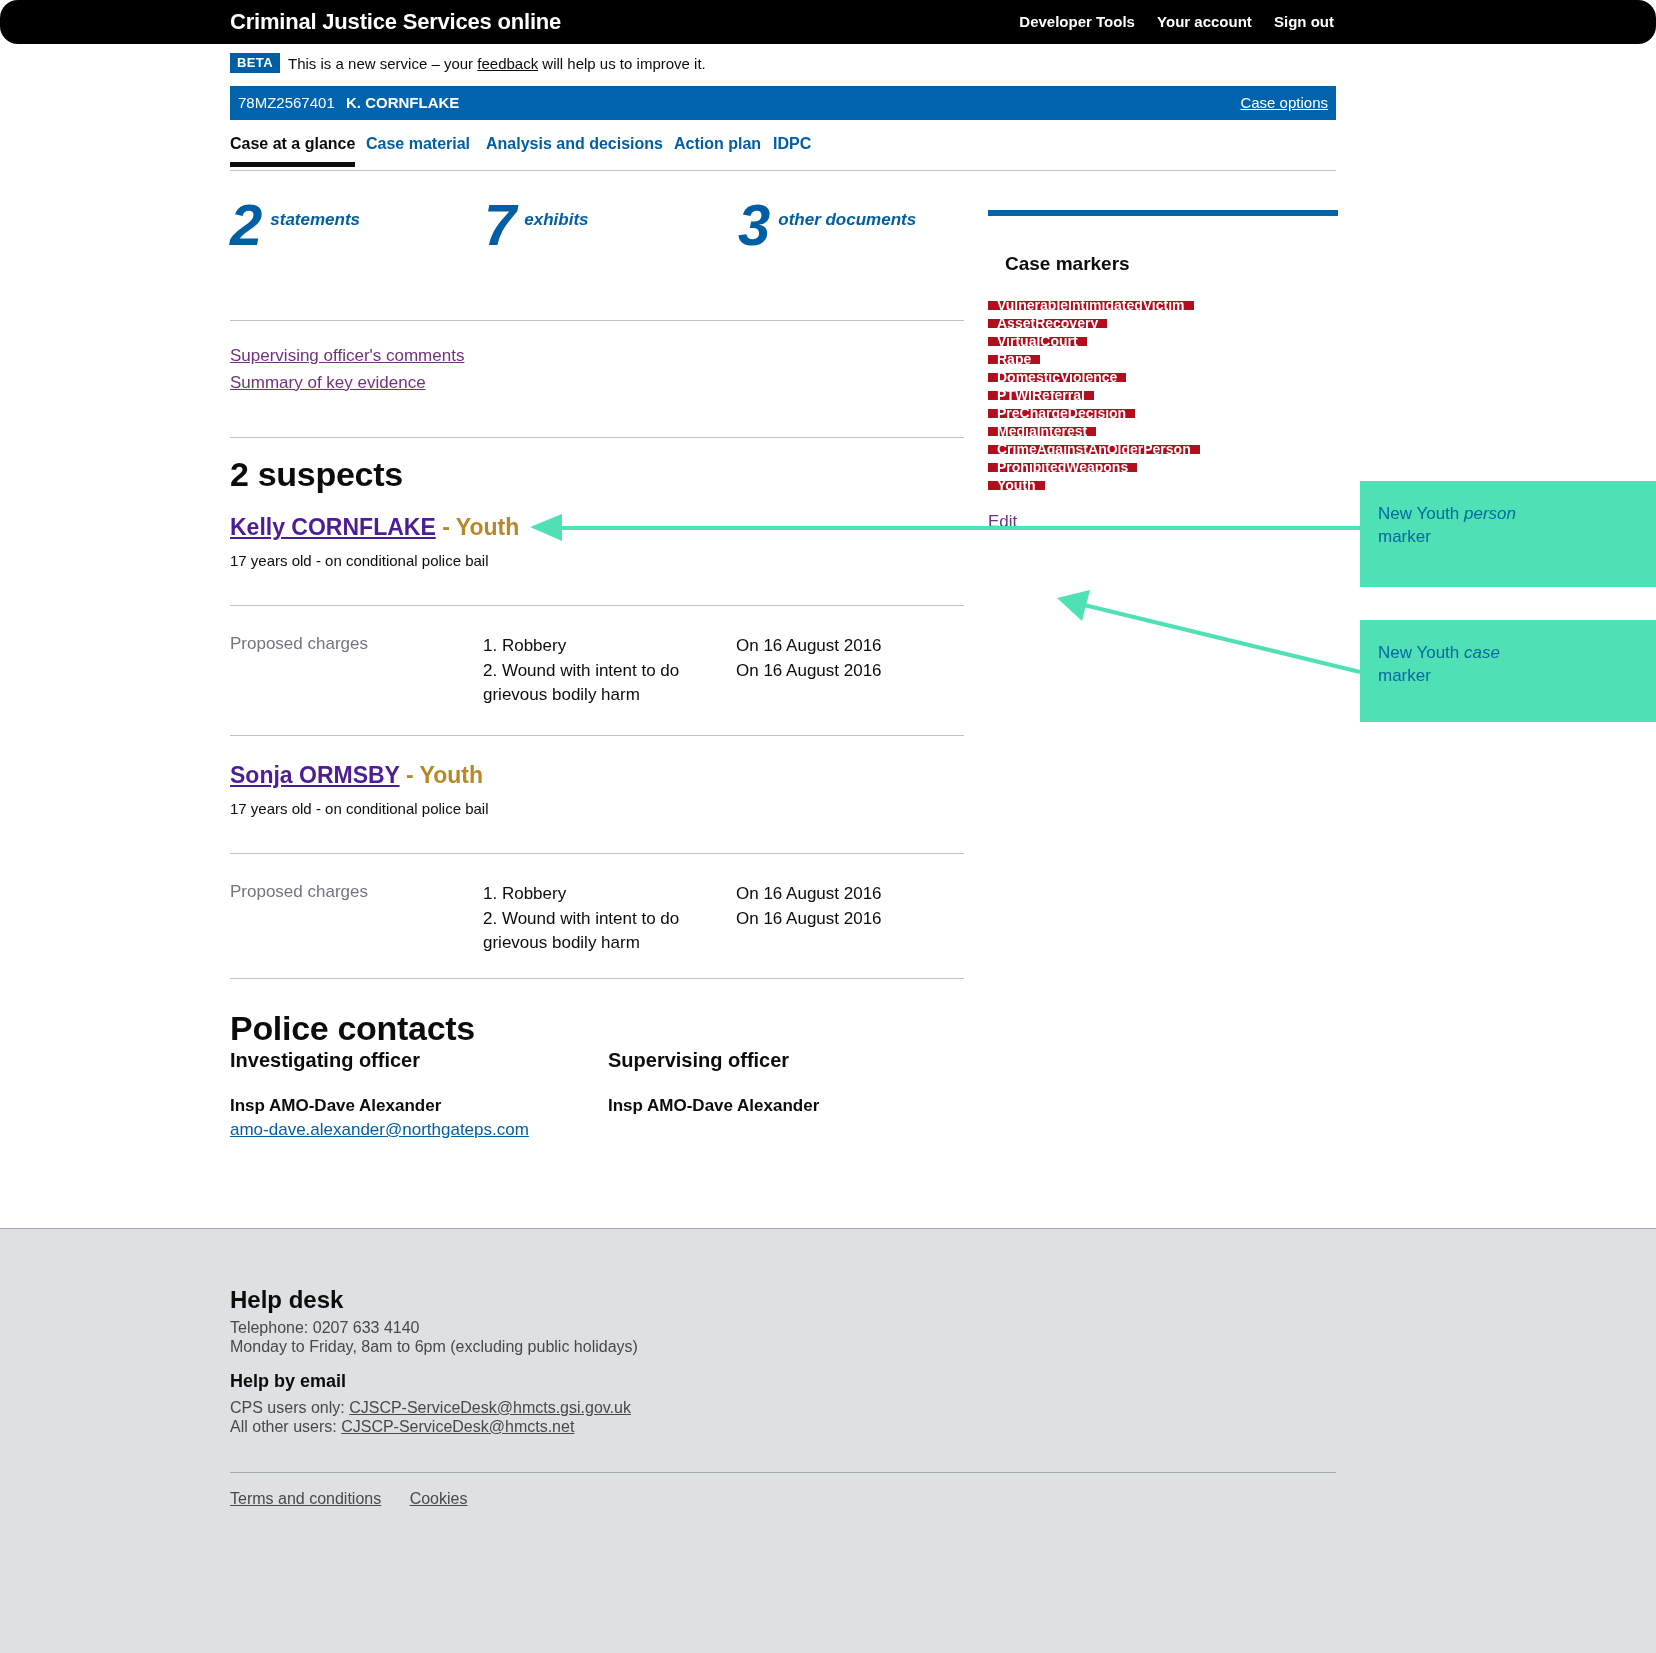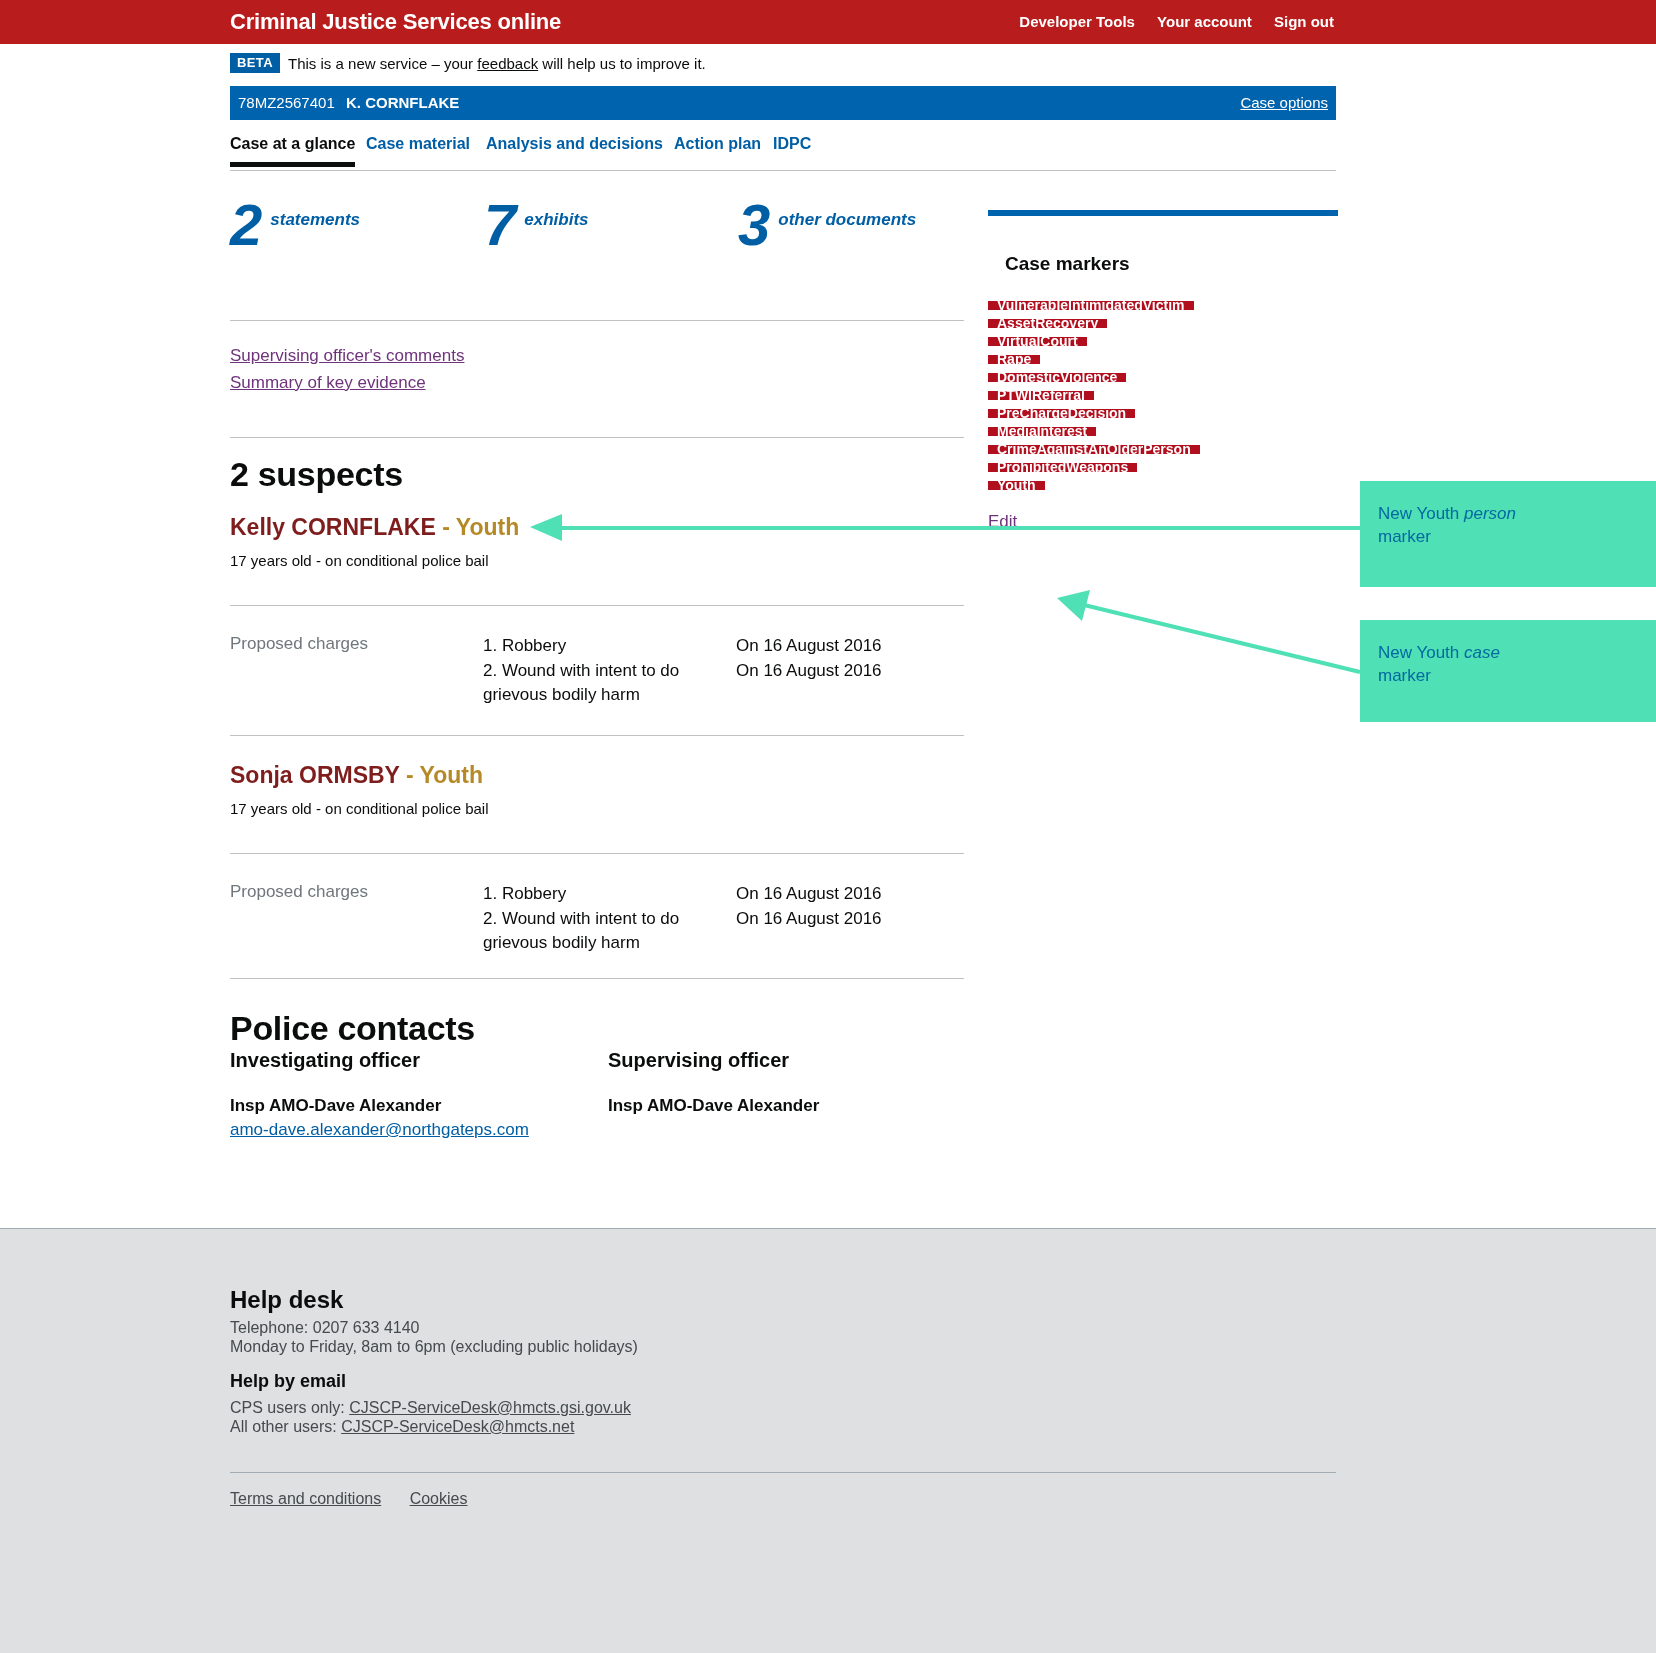--- a/index.html
+++ b/index.html
@@ -10,21 +10,21 @@
     font-family:"Liberation Sans", sans-serif;
     font-size:17px;
     color:#0b0c0c;
     position:relative;
     overflow:hidden;
   }
 
   
   .topbar{
     position:absolute; left:0; top:0; width:1656px; height:44px;
-    background:#b91c1c; color:#ffffff;
+    background:#000000; color:#ffffff;border-radius:18px;
   }
   .topbar .brand{
     position:absolute; left:230px; top:9px;
     font-size:22px; font-weight:bold; letter-spacing:-0.2px; color:#ffffff;
   }
   .topbar .navlinks{
     position:absolute; right:322px; top:13px;
     font-size:15px; font-weight:bold; color:#ffffff;
     white-space:nowrap;
   }
@@ -99,21 +99,21 @@
 
   h2.big{
     position:absolute; left:230px; margin:0; font-size:34px; font-weight:bold;
     letter-spacing:-0.3px; color:#0b0c0c;
   }
 
   .suspect-name{
     position:absolute; left:230px; font-size:23px; font-weight:bold;
     white-space:nowrap;
   }
-  .suspect-name .nm{ color:#7f1d1d; }
+  .suspect-name .nm{ color:#4c1d95;text-decoration:underline; }
   .suspect-name .sep{ color:#b58a26; }
   .suspect-name .youth{ color:#b58a26; }
 
   .suspect-sub{
     position:absolute; left:230px; font-size:15px; color:#0b0c0c;
   }
 
   .charges-label{
     position:absolute; left:230px; font-size:17px; color:#6f777b;
   }

